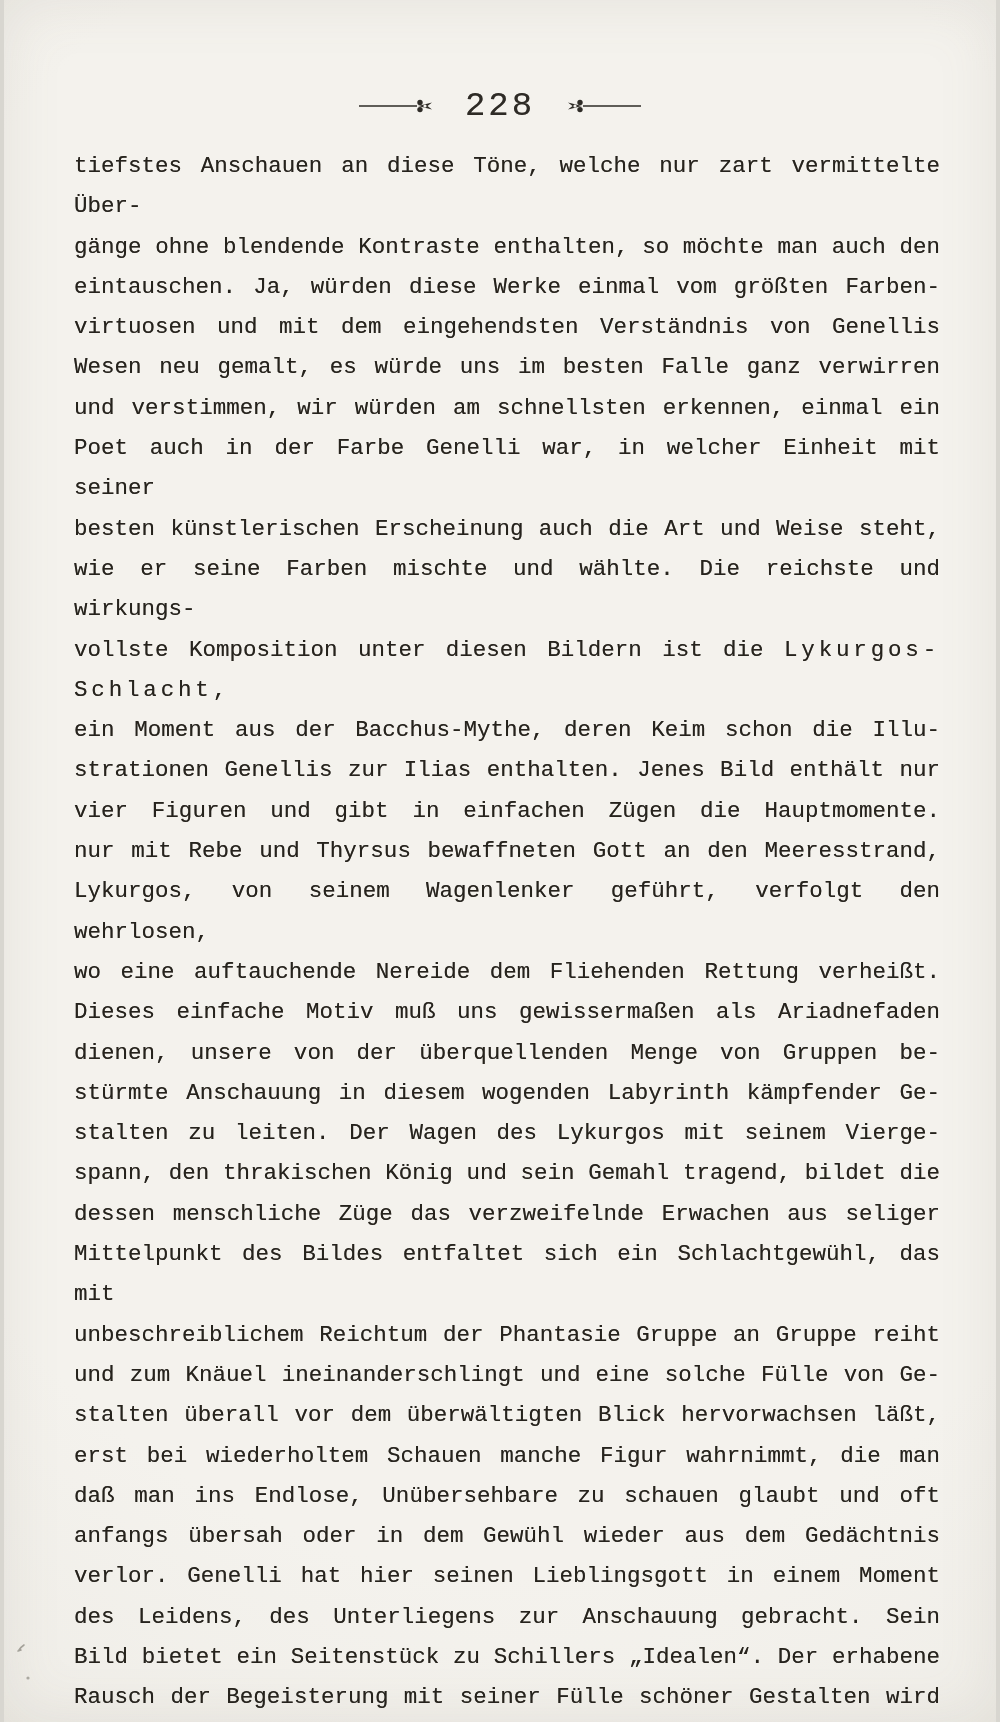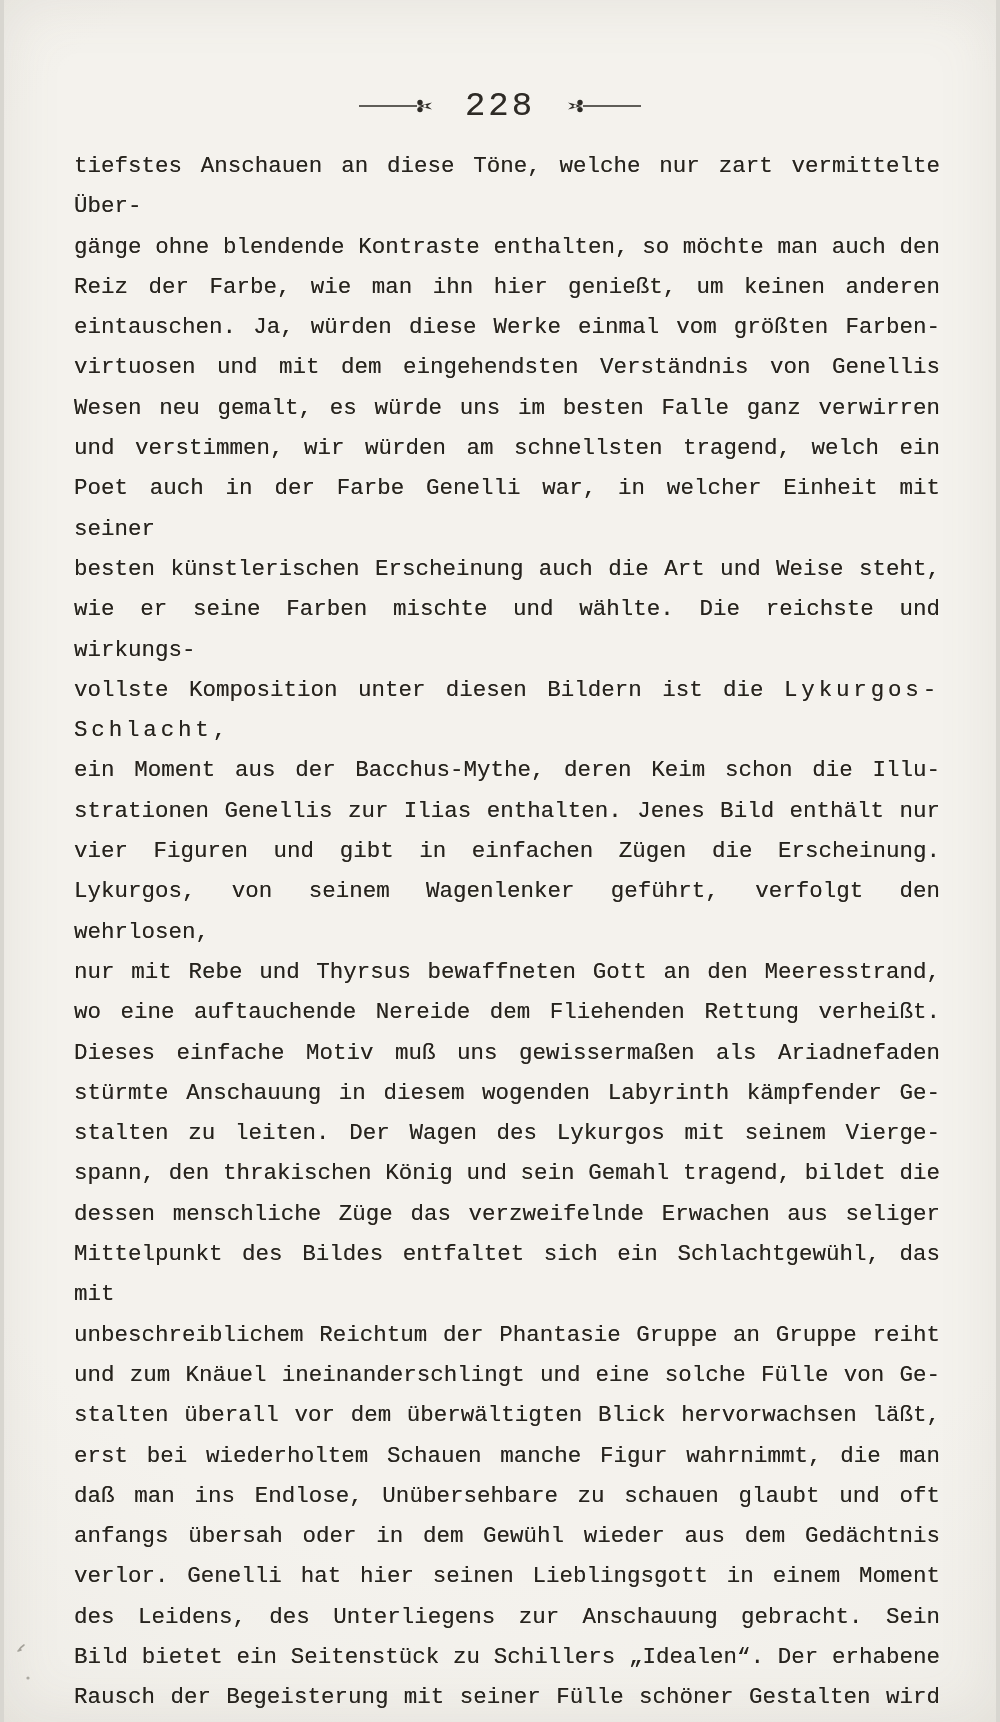--- a/index.html
+++ b/index.html
@@ -85,36 +85,36 @@
         <circle cx="61" cy="12.6" r="2.7" fill="#2e2b26"></circle>
         <path d="M59 9 L73 5.4 L68.5 9 L73 12.6 Z" fill="#2e2b26"></path>
         <circle cx="66" cy="9" r="1.6" fill="#f3f1ec"></circle>
       </g>
     </svg>
   </div>
 
   <div class="textblock">
       <div class="line"><span>tiefstes Anschauen an diese Töne, welche nur zart vermittelte Über-</span></div>
       <div class="line"><span>gänge ohne blendende Kontraste enthalten, so möchte man auch den</span></div>
-      <div class="line"><span>Reiz der Farbe, wie man ihn hier genießt, um keinen anderen</span></div>
       <div class="line"><span>eintauschen. Ja, würden diese Werke einmal vom größten Farben-</span></div>
       <div class="line"><span>virtuosen und mit dem eingehendsten Verständnis von Genellis</span></div>
       <div class="line"><span>Wesen neu gemalt, es würde uns im besten Falle ganz verwirren</span></div>
-      <div class="line"><span>und verstimmen, wir würden am schnellsten tragend, welch ein</span></div>
+      <div class="line"><span>und verstimmen, wir würden am schnellsten erkennen, einmal ein</span></div>
       <div class="line"><span>Poet auch in der Farbe Genelli war, in welcher Einheit mit seiner</span></div>
       <div class="line"><span>besten künstlerischen Erscheinung auch die Art und Weise steht,</span></div>
       <div class="line"><span>wie er seine Farben mischte und wählte. Die reichste und wirkungs-</span></div>
       <div class="line"><span>vollste Komposition unter diesen Bildern ist die </span><span class="sperr">Lykurgos-Schlacht</span><span>,</span></div>
       <div class="line"><span>ein Moment aus der Bacchus-Mythe, deren Keim schon die Illu-</span></div>
       <div class="line"><span>strationen Genellis zur Ilias enthalten. Jenes Bild enthält nur</span></div>
-      <div class="line"><span>vier Figuren und gibt in einfachen Zügen die Erscheinung.</span></div>
+      <div class="line"><span>vier Figuren und gibt in einfachen Zügen die Hauptmomente.</span></div>
+      <div class="line"><span>nur mit Rebe und Thyrsus bewaffneten Gott an den Meeresstrand,</span></div>
       <div class="line"><span>Lykurgos, von seinem Wagenlenker geführt, verfolgt den wehrlosen,</span></div>
-      <div class="line"><span>nur mit Rebe und Thyrsus bewaffneten Gott an den Meeresstrand,</span></div>
       <div class="line"><span>wo eine auftauchende Nereide dem Fliehenden Rettung verheißt.</span></div>
       <div class="line"><span>Dieses einfache Motiv muß uns gewissermaßen als Ariadnefaden</span></div>
+      <div class="line"><span>dienen, unsere von der überquellenden Menge von Gruppen be-</span></div>
       <div class="line"><span>stürmte Anschauung in diesem wogenden Labyrinth kämpfender Ge-</span></div>
       <div class="line"><span>stalten zu leiten. Der Wagen des Lykurgos mit seinem Vierge-</span></div>
       <div class="line"><span>spann, den thrakischen König und sein Gemahl tragend, bildet die</span></div>
       <div class="line"><span>dessen menschliche Züge das verzweifelnde Erwachen aus seliger</span></div>
       <div class="line"><span>Mittelpunkt des Bildes entfaltet sich ein Schlachtgewühl, das mit</span></div>
       <div class="line"><span>unbeschreiblichem Reichtum der Phantasie Gruppe an Gruppe reiht</span></div>
       <div class="line"><span>und zum Knäuel ineinanderschlingt und eine solche Fülle von Ge-</span></div>
       <div class="line"><span>stalten überall vor dem überwältigten Blick hervorwachsen läßt,</span></div>
       <div class="line"><span>erst bei wiederholtem Schauen manche Figur wahrnimmt, die man</span></div>
       <div class="line"><span>daß man ins Endlose, Unübersehbare zu schauen glaubt und oft</span></div>

